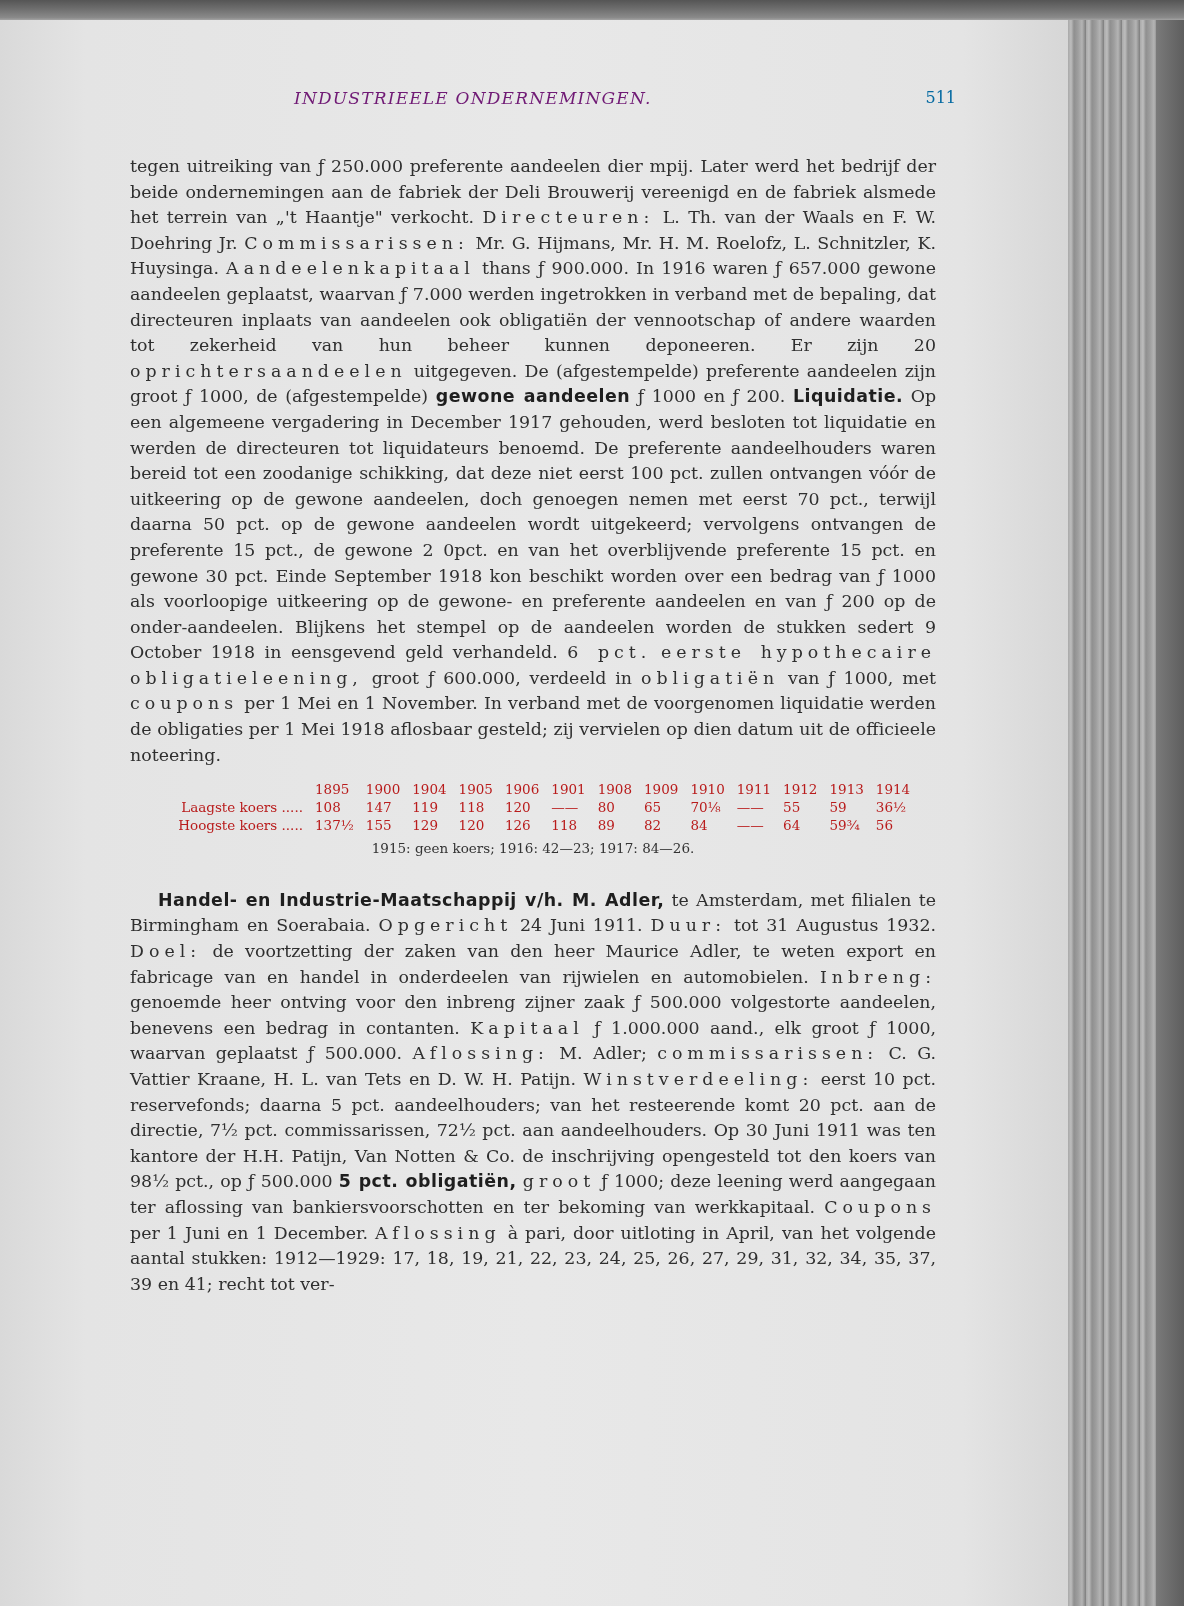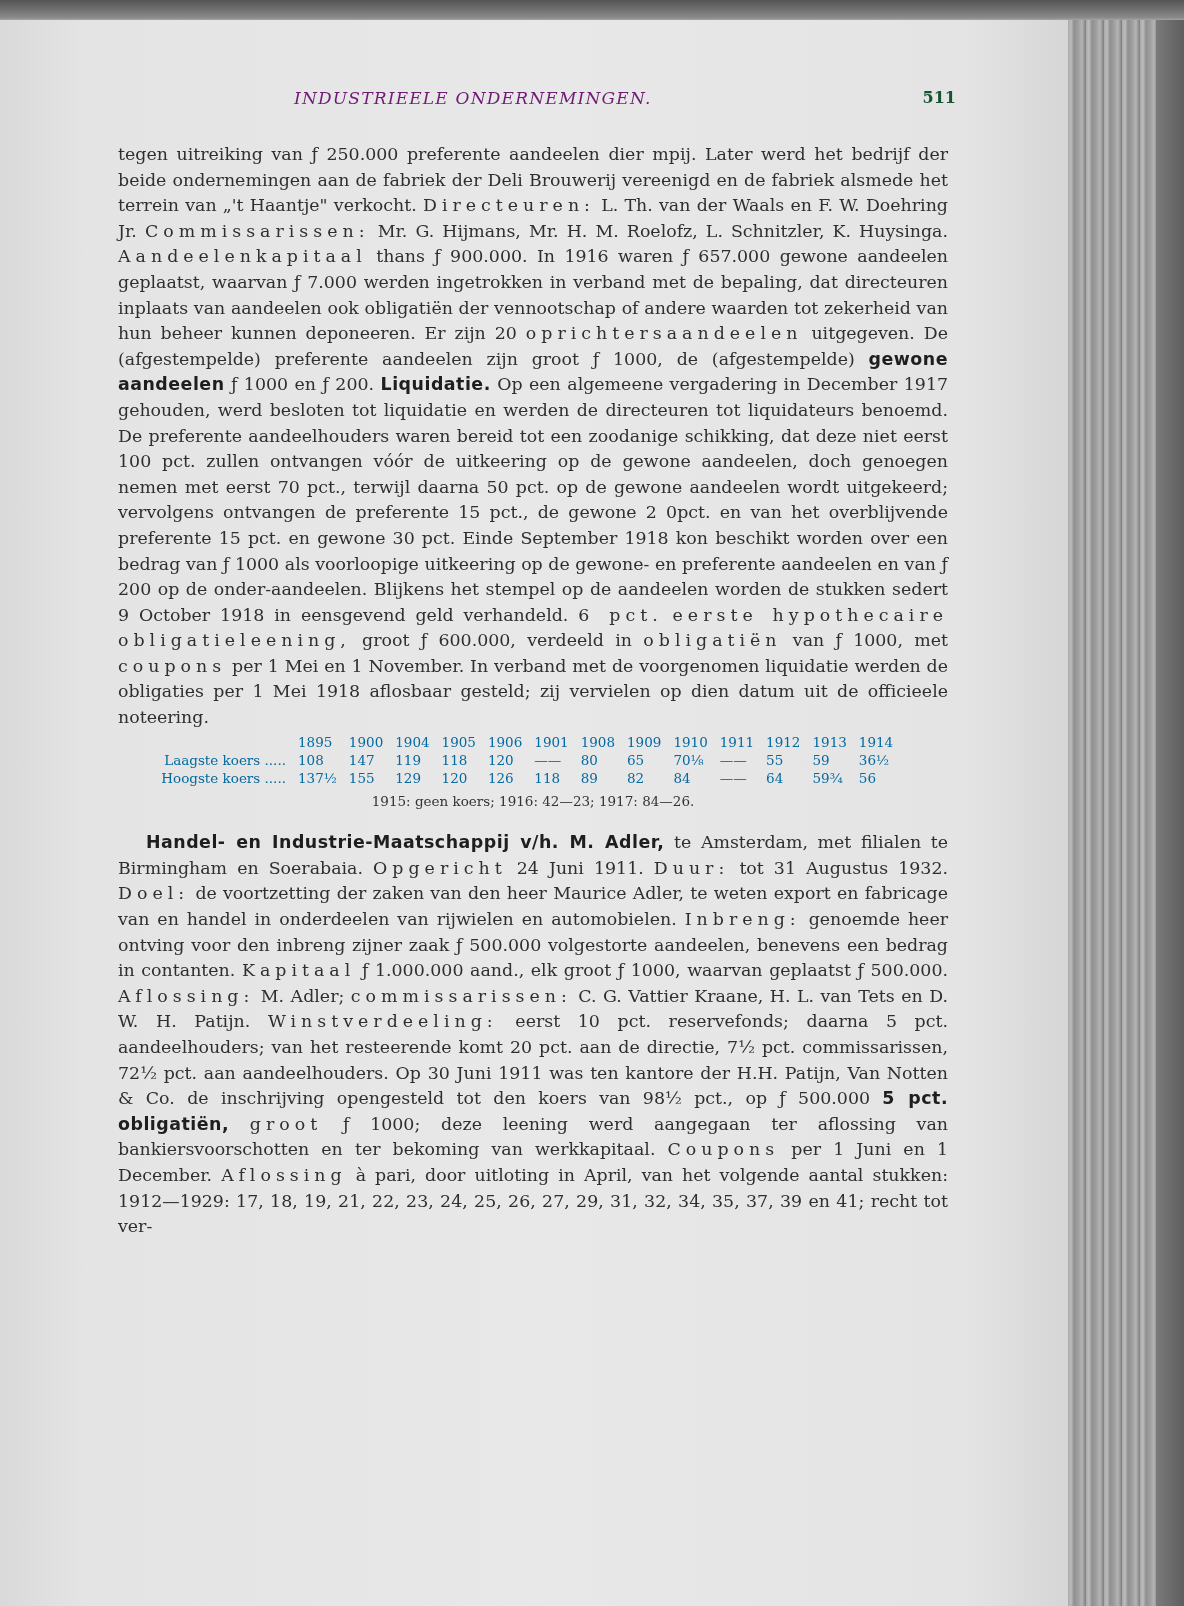--- a/index.html
+++ b/index.html
@@ -27,36 +27,36 @@
     background: linear-gradient(90deg, #7a7a7a, #5e5e5e);
   }
   .header {
     position: absolute; left: 118px; top: 88px; width: 838px; height: 30px;
   }
   .running-title {
     position: absolute; left: 176px; top: 0; font-style: italic; font-size: 17px;
     letter-spacing: 1.2px; color: #701a75;
   }
   .page-number {
-    position: absolute; right: 0; top: 0; font-size: 16px; color: #14532d; font-weight: bold;
+    position: absolute; right: 0; top: 0; font-size: 16px; color: #0369a1;
   }
   .body-text {
     position: absolute; left: 118px; top: 142px; width: 830px;
     font-size: 17.4px; line-height: 25.6px; text-align: justify; color: #2f2f2f;
   }
-  .body-text p { margin: 0; }
+  .body-text p { margin: 12px; }
   .sp { letter-spacing: 5px; }
   .bold { font-family: "DejaVu Sans", sans-serif; font-weight: bold; color: #1e1e1e; letter-spacing: 0.5px; }
   .indent { text-indent: 28px; }
   table.koers {
-    border-collapse: collapse; font-size: 13.5px; margin: 2px 0 0 0; color: #0369a1;
+    border-collapse: collapse; font-size: 13.5px; margin: 2px 0 0 17px; color: #b91c1c;
   }
   table.koers td { padding: 0 6px; text-align: left; line-height: 18px; white-space: nowrap; }
   table.koers td.lbl { width: 168px; padding-left: 0; text-align: right; }
-  .koers-note { font-size: 13.5px; text-align: center; margin: 2px 0 16px 0; color: #333; }
+  .koers-note { font-size: 13.5px; text-align: center; margin: 2px 0 26px 0; color: #333; }
 </style>
 </head>
 <body>
 
 <div class="top-edge"></div>
 <div class="page"></div>
 <div class="spine"></div>
 
 <div class="header">
   <span class="running-title">INDUSTRIEELE ONDERNEMINGEN.</span>

